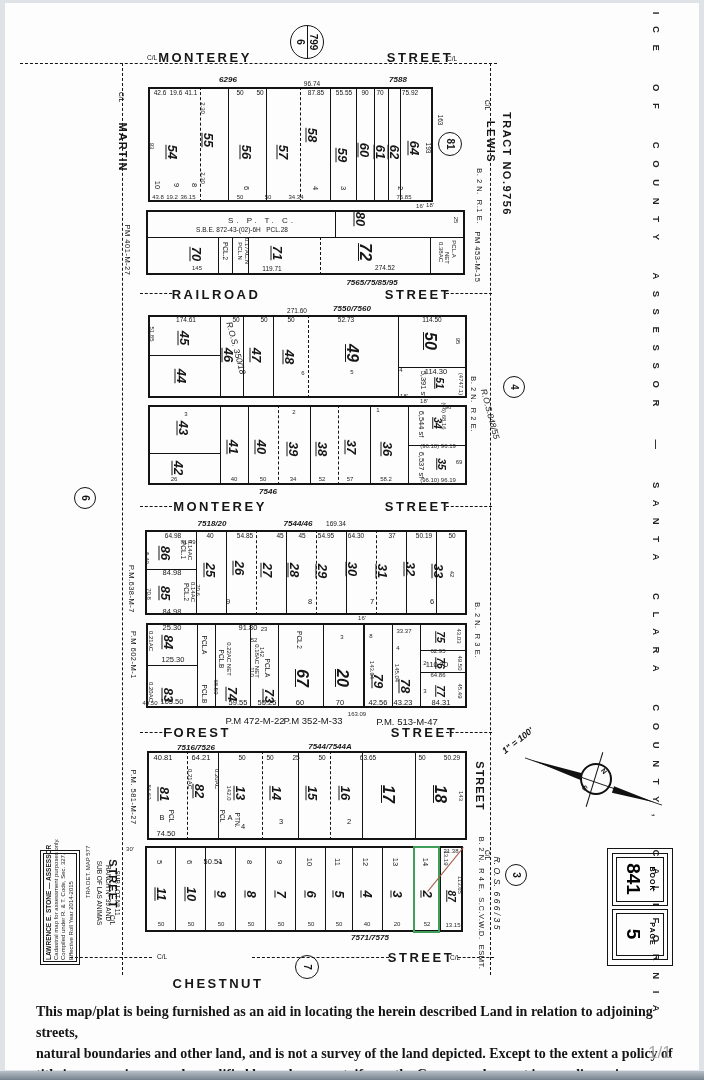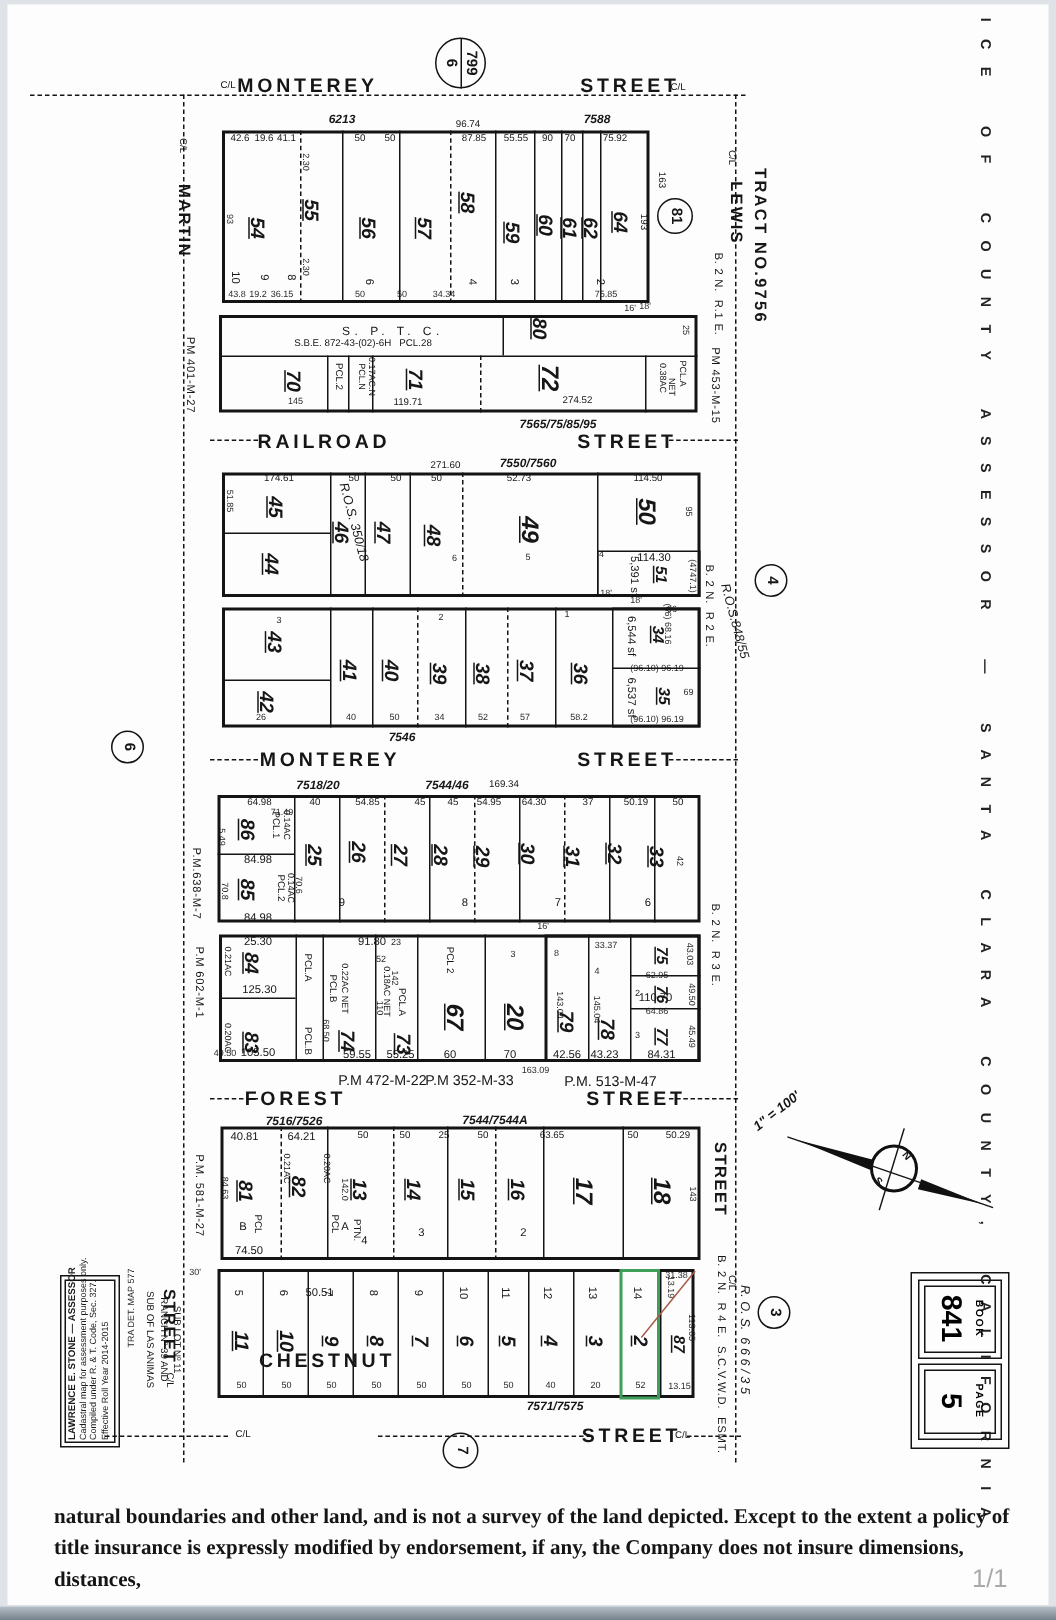--- a/index.html
+++ b/index.html
@@ -61,21 +61,21 @@
 <span class="lb st" style="left: 205px; top: 57px; transform: translate(-50%, -50%) rotate(0deg);">MONTEREY</span>
     <span class="lb st" style="left: 420px; top: 57px; transform: translate(-50%, -50%) rotate(0deg);">STREET</span>
     <span class="lb cl" style="left: 152px; top: 58px; transform: translate(-50%, -50%) rotate(0deg);">C/L</span>
     <span class="lb cl" style="left: 452px; top: 59px; transform: translate(-50%, -50%) rotate(0deg);">C/L</span>
     <span class="lb st" style="left: 216px; top: 294px; transform: translate(-50%, -50%) rotate(0deg);">RAILROAD</span>
     <span class="lb st" style="left: 418px; top: 294px; transform: translate(-50%, -50%) rotate(0deg);">STREET</span>
     <span class="lb st" style="left: 220px; top: 506px; transform: translate(-50%, -50%) rotate(0deg);">MONTEREY</span>
     <span class="lb st" style="left: 418px; top: 506px; transform: translate(-50%, -50%) rotate(0deg);">STREET</span>
     <span class="lb st" style="left: 197px; top: 732px; transform: translate(-50%, -50%) rotate(0deg);">FOREST</span>
     <span class="lb st" style="left: 424px; top: 732px; transform: translate(-50%, -50%) rotate(0deg);">STREET</span>
-    <span class="lb st" style="left: 218px; top: 907px; transform: translate(-50%, -50%) rotate(0deg);">CHESTNUT</span>
+    <span class="lb st" style="left: 218px; top: 983px; transform: translate(-50%, -50%) rotate(0deg);">CHESTNUT</span>
     <span class="lb st" style="left: 421px; top: 957px; transform: translate(-50%, -50%) rotate(0deg);">STREET</span>
     <span class="lb cl" style="left: 162px; top: 957px; transform: translate(-50%, -50%) rotate(0deg);">C/L</span>
     <span class="lb cl" style="left: 455px; top: 958px; transform: translate(-50%, -50%) rotate(0deg);">C/L</span>
     <span class="lb cnum" style="left: 313px; top: 42px; transform: translate(-50%, -50%) rotate(90deg);">799</span>
     <span class="lb cnum" style="left: 300px; top: 42px; transform: translate(-50%, -50%) rotate(90deg);">6</span>
     <span class="lb cnum" style="left: 85px; top: 498px; transform: translate(-50%, -50%) rotate(90deg);">6</span>
     <span class="lb cnum" style="left: 450px; top: 144px; transform: translate(-50%, -50%) rotate(90deg);">81</span>
     <span class="lb cnum" style="left: 514px; top: 387px; transform: translate(-50%, -50%) rotate(90deg);">4</span>
     <span class="lb cnum" style="left: 516px; top: 875px; transform: translate(-50%, -50%) rotate(90deg);">3</span>
     <span class="lb cnum" style="left: 307px; top: 967px; transform: translate(-50%, -50%) rotate(90deg);">7</span>
@@ -97,21 +97,21 @@
     <span class="lb pm" style="left: 131px; top: 589px; transform: translate(-50%, -50%) rotate(90deg);">P.M.638-M-7</span>
     <span class="lb pm" style="left: 133px; top: 655px; transform: translate(-50%, -50%) rotate(90deg);">P.M 602-M-1</span>
     <span class="lb pm" style="left: 133px; top: 797px; transform: translate(-50%, -50%) rotate(90deg);">P.M. 581-M-27</span>
     <span class="lb stv" style="left: 112px; top: 884px; transform: translate(-50%, -50%) rotate(90deg);">STREET</span>
     <span class="lb cl" style="left: 112px; top: 920px; transform: translate(-50%, -50%) rotate(90deg);">C/L</span>
     <span class="lb sm" style="left: 130px; top: 849px; transform: translate(-50%, -50%) rotate(0deg);">30'</span>
     <span class="lb pm7" style="left: 99px; top: 893px; transform: translate(-50%, -50%) rotate(90deg);">SUB OF LAS ANIMAS</span>
     <span class="lb pm7" style="left: 108px; top: 893px; transform: translate(-50%, -50%) rotate(90deg);">RANCH Nº 39 AND</span>
     <span class="lb pm7" style="left: 117px; top: 893px; transform: translate(-50%, -50%) rotate(90deg);">SUB LOT Nº 11</span>
     <span class="lb sm" style="left: 88px; top: 872px; transform: translate(-50%, -50%) rotate(-90deg);">TRA DET. MAP 577</span>
-    <span class="lb ad" style="left: 228px; top: 80px; transform: translate(-50%, -50%) rotate(0deg);">6213</span>
+    <span class="lb ad" style="left: 228px; top: 80px; transform: translate(-50%, -50%) rotate(0deg);">6296</span>
     <span class="lb d" style="left: 312px; top: 84px; transform: translate(-50%, -50%) rotate(0deg);">96.74</span>
     <span class="lb ad" style="left: 398px; top: 80px; transform: translate(-50%, -50%) rotate(0deg);">7588</span>
     <span class="lb d" style="left: 160px; top: 93px; transform: translate(-50%, -50%) rotate(0deg);">42.6</span>
     <span class="lb d" style="left: 176px; top: 93px; transform: translate(-50%, -50%) rotate(0deg);">19.6</span>
     <span class="lb d" style="left: 191px; top: 93px; transform: translate(-50%, -50%) rotate(0deg);">41.1</span>
     <span class="lb d" style="left: 240px; top: 93px; transform: translate(-50%, -50%) rotate(0deg);">50</span>
     <span class="lb d" style="left: 260px; top: 93px; transform: translate(-50%, -50%) rotate(0deg);">50</span>
     <span class="lb d" style="left: 316px; top: 93px; transform: translate(-50%, -50%) rotate(0deg);">87.85</span>
     <span class="lb d" style="left: 344px; top: 93px; transform: translate(-50%, -50%) rotate(0deg);">55.55</span>
     <span class="lb d" style="left: 365px; top: 93px; transform: translate(-50%, -50%) rotate(0deg);">90</span>
@@ -506,19 +506,20 @@
 </div>
 
 <div class="stamp-inner">
   <div>LAWRENCE E. STONE — ASSESSOR</div>
   <div>Cadastral map for assessment purposes only.</div>
   <div>Compiled under R. &amp; T. Code, Sec. 327.</div>
   <div>Effective Roll Year 2014-2015</div>
 </div>
 
 <div class="disclaimer">
+  <div>This map/plat is being furnished as an aid in locating the herein described Land in relation to adjoining streets,</div>
   <div>natural boundaries and other land, and is not a survey of the land depicted. Except to the extent a policy of</div>
   <div>title insurance is expressly modified by endorsement, if any, the Company does not insure dimensions, distances,</div>
 
 </div>
 <span class="page-indicator">1/1</span>
 
 <div class="bottom-bar"></div>
 
 </body></html>

